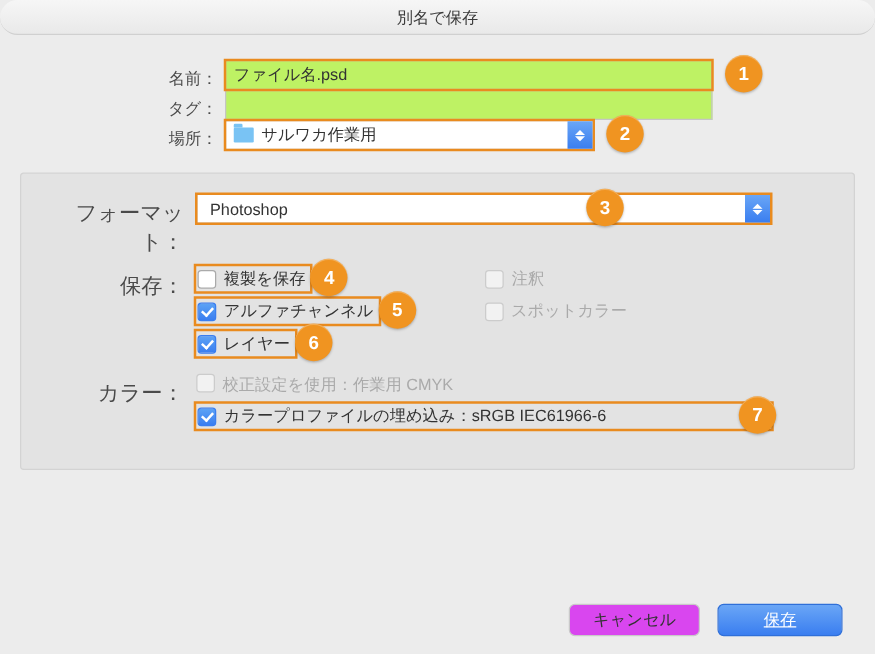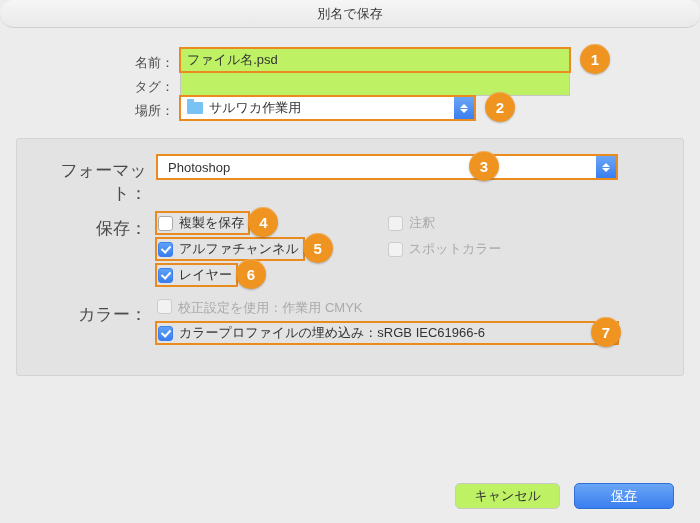--- a/index.html
+++ b/index.html
@@ -199,21 +199,21 @@
     min-width: 100px;
     padding: 0 18px;
     border-radius: 5px;
     font-size: 13px;
     display: flex;
     align-items: center;
     justify-content: center;
     cursor: default;
   }
   .btn-default {
-    background: #bef264;
+    background: #d946ef;
     border: 1px solid #c9c9c9;
     color: #333;
   }
   .btn-primary {
     background: linear-gradient(#6aa6f6, #3a7ef0);
     border: 1px solid #2f6fd8;
     color: #fff;
     text-decoration: underline;
   }
 </style>

